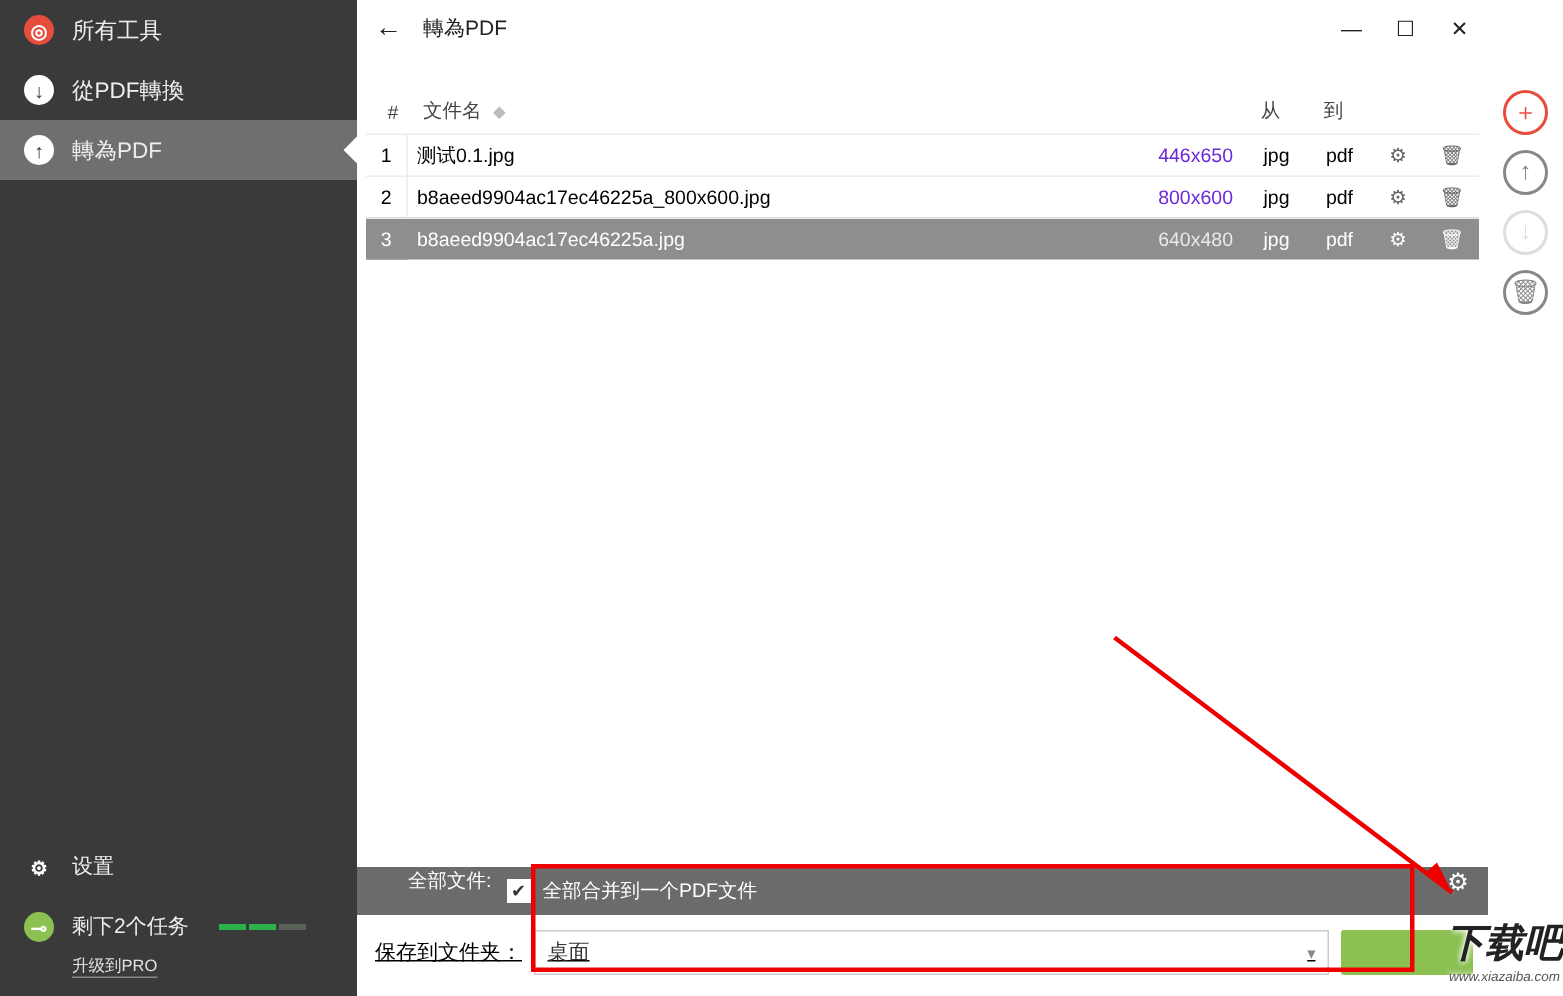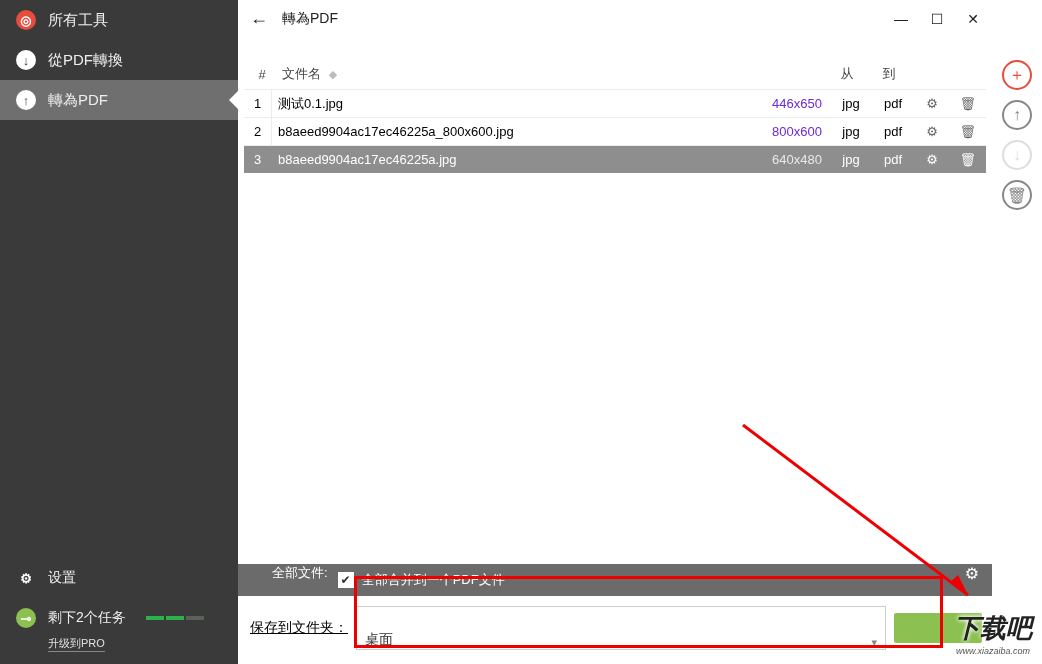--- a/index.html
+++ b/index.html
@@ -55,35 +55,35 @@
 
 
 .merge-bar { background: #6b6b6b; color: #fff; display: flex; height: 32px; font-size: 13px; margin-top: auto; }
 .merge-lbl { padding: 0 10px 0 34px; }
 .merge-chk-wrap { display:flex; align-items:center; gap:8px; flex:1; padding-right:8px;}
 .merge-chk { width: 16px; height: 16px; background: #fff; display:flex; align-items:center; justify-content:center; color:#333; font-size:12px;}
 .merge-gear { width: 40px; text-align:center; font-size:16px; cursor:pointer;}
 
 .save-row { display: flex; align-items: center; gap: 8px; padding: 10px 10px 14px 12px; font-size: 14px; text-decoration: underline; }
 .save-lbl { white-space: nowrap; }
-.save-select { flex: 1; border: 1px solid #ccc; height: 44px; display: flex; align-items: flex-end; padding: 0 8px; justify-content: space-between; color:#333; cursor:pointer; background:#fff;}
+.save-select { flex: 1; border: 1px solid #ccc; height: 30px; display: flex; align-items: center; padding: 0 8px; justify-content: space-between; color:#333; cursor:pointer; background:#fff;}
 .save-select .caret{ color:#888; font-size:11px;}
 .go-btn { width: 88px; height: 30px; background: #8cc152; border-radius: 2px; cursor:pointer;}
 
 
 .rail { width: 50px; display: flex; flex-direction: column; align-items: center; gap: 10px; padding-top: 60px; }
 .rail-btn { width: 30px; height: 30px; border: 2px solid #bbb; border-radius: 50%; display:flex; align-items:center; justify-content:center; color:#bbb; font-size:16px; cursor:pointer;}
 .rail-btn.red { border-color:#e84c3d; color:#e84c3d; }
 .rail-btn.active { border-color:#888; color:#888;}
 .rail-btn.dis { border-color:#ddd; color:#ddd; cursor:default;}
 
 
 .anno-arrow { position:absolute; pointer-events:none; }
 .red-box { position:absolute; border:3px solid #e00; pointer-events:none; }
-.watermark { position:absolute; right:10px; bottom:8px; font-size:26px; font-weight:bold; color:#222; text-shadow:0 0 4px #fff, 0 0 4px #fff; font-style:italic; pointer-events:none;}
+.watermark { position:absolute; right:0; bottom:8px; font-size:26px; font-weight:bold; color:#222; text-shadow:0 0 4px #fff, 0 0 4px #fff; font-style:italic; pointer-events:none;}
 .watermark small{display:block;font-size:9px;font-weight:normal;color:#555;text-align:center;letter-spacing:0;}
 </style>
 </head>
 <body>
 
 <div class="app">
 
   <div class="sidebar">
     <div class="sidebar-top">
       <div class="sidebar-item">

